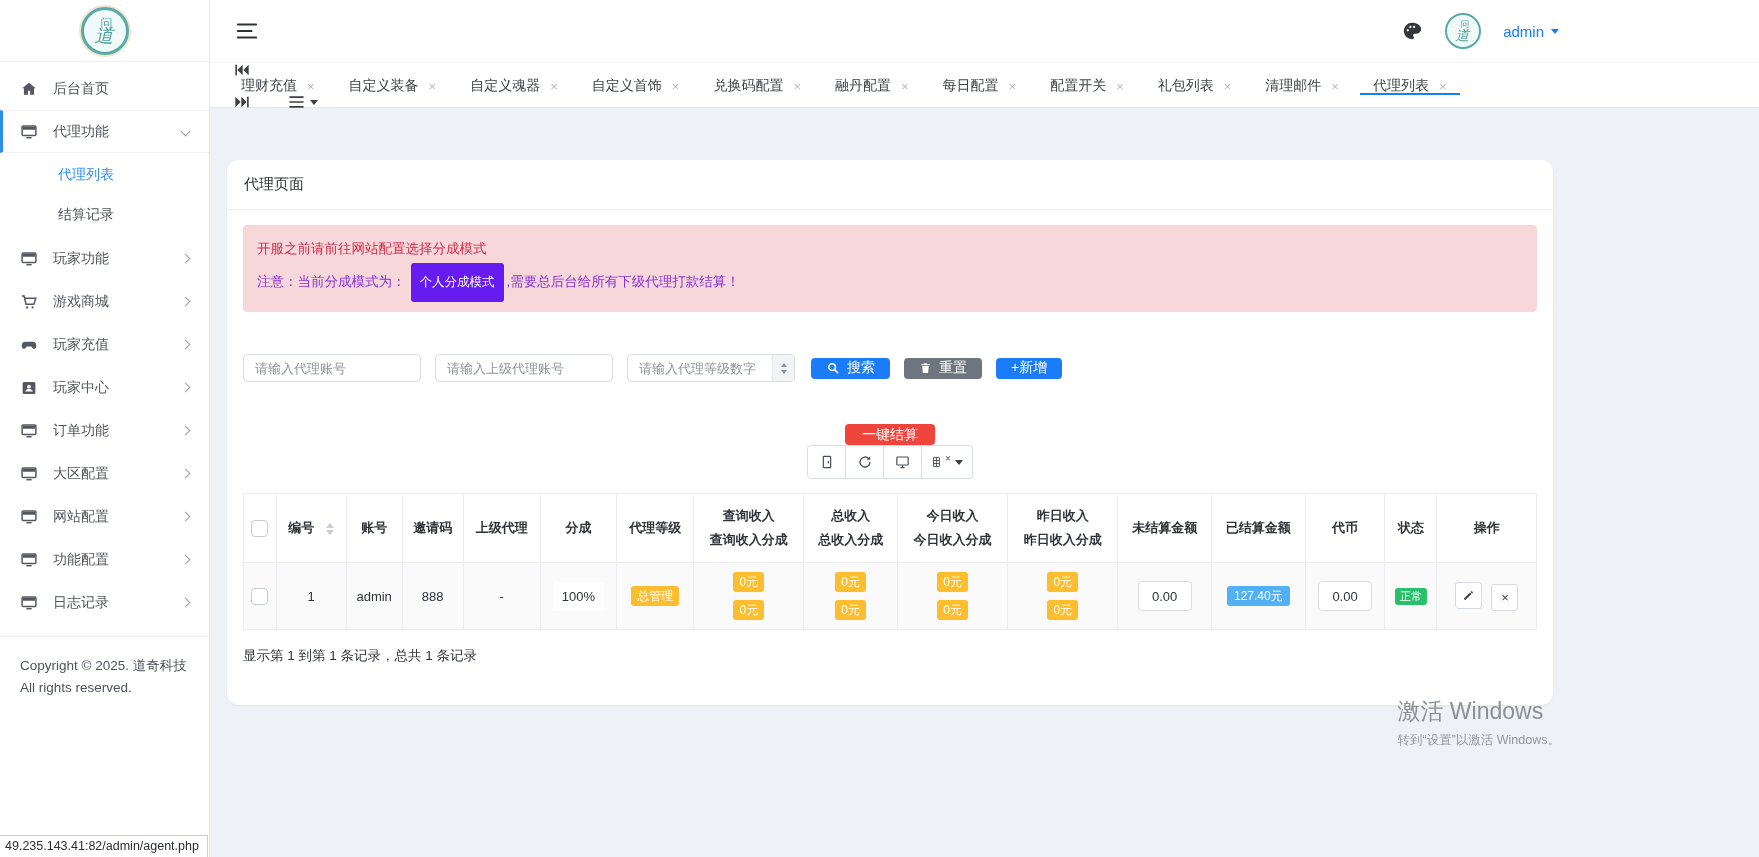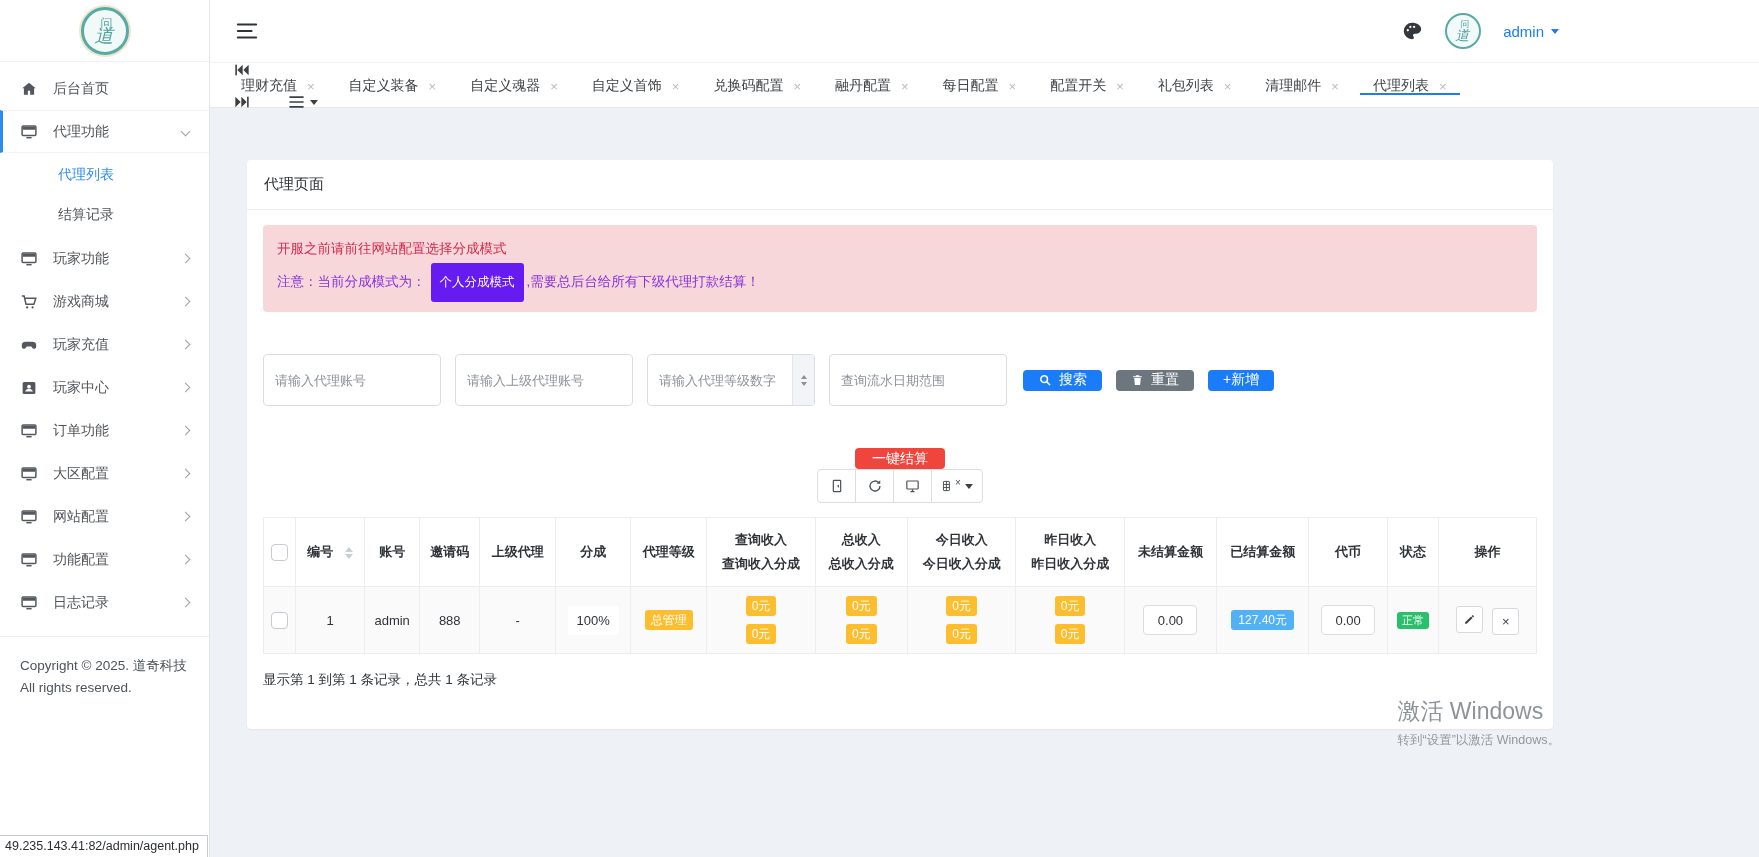--- a/index.html
+++ b/index.html
@@ -45,29 +45,29 @@
   .tabs{display:flex;flex:1;min-width:0;}
   .tab{display:flex;align-items:center;padding:0 17px;font-size:14px;color:#3f4347;position:relative;cursor:pointer;white-space:nowrap;}
   .tab-close{margin-left:10px;color:#b6babf;font-size:13px;line-height:1;}
   .tab.active::after{content:"";position:absolute;left:4px;right:4px;bottom:0;height:2px;background:#1a7cf8;}
   .tab-endctrls{display:flex;align-items:center;gap:28px;}
   .tab-menu{display:flex;align-items:center;gap:5px;color:#3c4043;cursor:pointer;}
   .caret-dn.dark{border-top-color:#3c4043;}
 
   
   .content{flex:1;position:relative;padding:52px 206px 0 17px;overflow:hidden;}
-  .card{background:#fff;border-radius:4px;box-shadow:0 1px 2px rgba(27,35,48,.05);padding-bottom:40px;margin-left:20px;}
+  .card{background:#fff;border-radius:12px;box-shadow:0 1px 2px rgba(27,35,48,.05);padding-bottom:40px;}
   .card-header{padding:15px 17px;font-size:15px;color:#2e3338;border-bottom:1px solid #ededf0;}
   .alert{margin:15px 16px 0;background:#f8d7da;border-radius:4px;padding:10px 14px;font-size:13.5px;line-height:2.05;}
   .alert .l1{color:#ce2b4e;}
   .alert .l2{color:#8233dc;}
   .mode-badge{display:inline-block;background:#661bf0;color:#fff;font-size:12.5px;padding:7px 9px;border-radius:3px;margin:0 3px 0 5px;}
 
   .filters{display:flex;align-items:center;margin:42px 16px 0;gap:14px;}
-  .f-input{height:52px;border:1px solid #d9dde3;border-radius:4px;padding:0 11px;font-size:13px;color:#303133;width:178px;outline:none;background:#fff;font-family:inherit;}
+  .f-input{height:28px;border:1px solid #d9dde3;border-radius:4px;padding:0 11px;font-size:13px;color:#303133;width:178px;outline:none;background:#fff;font-family:inherit;}
   .f-input::placeholder{color:#8d9299;}
   .num-wrap{position:relative;}
   .num-wrap .f-input{width:168px;padding-right:28px;}
   .spinner{position:absolute;right:1px;top:1px;bottom:1px;width:22px;background:#f2f4f7;border-left:1px solid #e3e6ea;border-radius:0 3px 3px 0;
            display:flex;flex-direction:column;align-items:center;justify-content:center;gap:3px;cursor:pointer;}
   .spin-up{width:0;height:0;border-left:3.5px solid transparent;border-right:3.5px solid transparent;border-bottom:4.5px solid #8a9097;}
   .spin-dn{width:0;height:0;border-left:3.5px solid transparent;border-right:3.5px solid transparent;border-top:4.5px solid #8a9097;}
 
   .btn{height:21px;border:none;border-radius:4px;color:#fff;font-size:14px;padding:0 15px;display:inline-flex;align-items:center;gap:7px;cursor:pointer;font-family:inherit;}
   .btn-search{background:#1a7cf8;margin-left:2px;}
@@ -354,21 +354,20 @@
         <div class="filters">
           <input class="f-input" placeholder="请输入代理账号" style="">
           <input class="f-input" placeholder="请输入上级代理账号" style="">
           <span class="num-wrap">
             <input class="f-input" placeholder="请输入代理等级数字" style="">
             <span class="spinner">
                 <span class="spin-up"></span>
                 <span class="spin-dn"></span>
               </span>
           </span>
-          <input class="f-input" placeholder="查询流水日期范围" style="">
           <button class="btn btn-search">
             <svg width="14" height="14" viewBox="0 0 24 24" fill="none" stroke="#fff" stroke-width="2.6">
                 <circle cx="10.5" cy="10.5" r="5.7"></circle>
                 <path d="M15.2 15.2 20 20" stroke-linecap="round"></path>
               </svg>
             <span>搜索</span>
           </button>
           <button class="btn btn-reset">
             <svg width="13" height="14" viewBox="0 0 24 24" fill="#fff">
                 <path d="M9 3h6v2h5v2H4V5h5zM6 8.5h12l-1.1 12.5H7.1z"></path>

